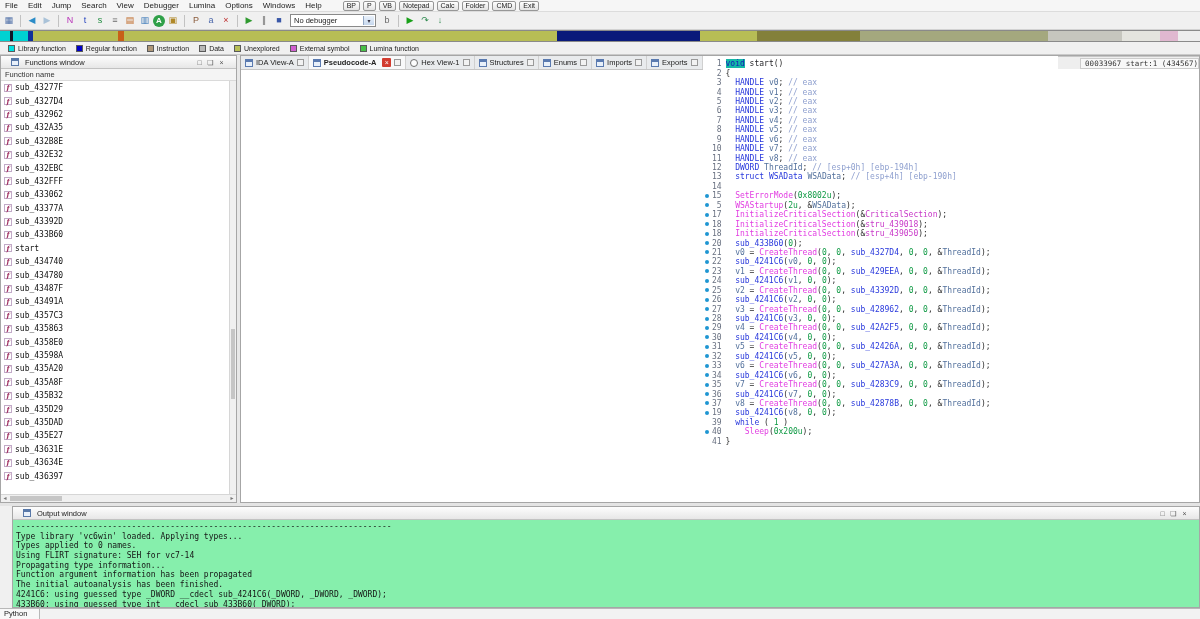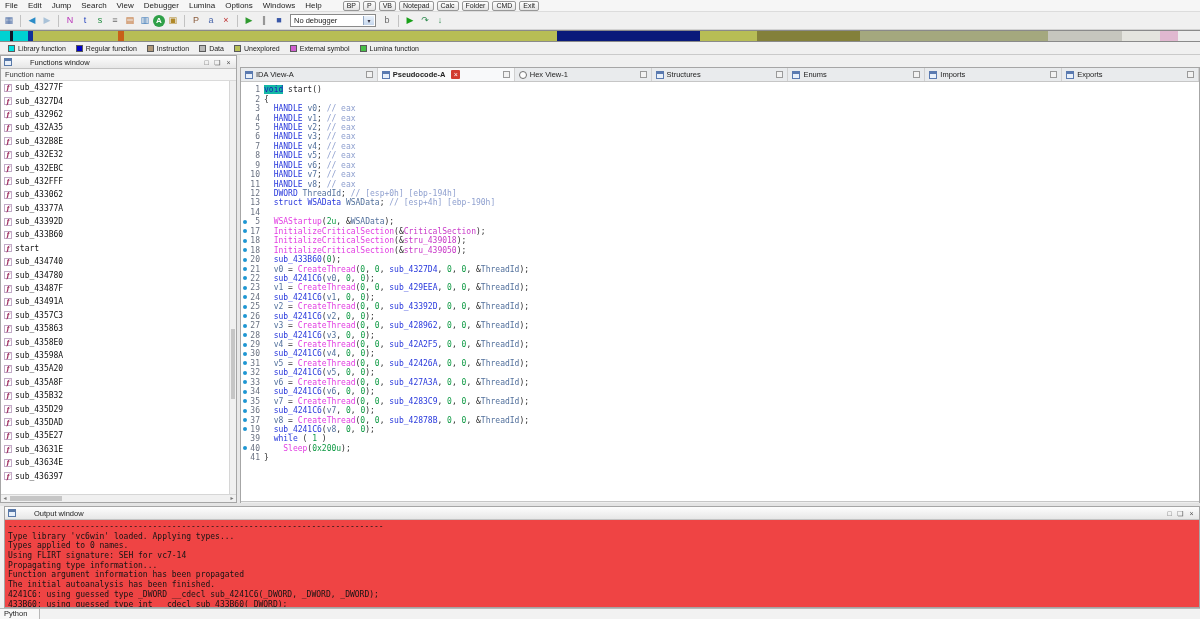--- a/index.html
+++ b/index.html
@@ -36,21 +36,21 @@
   .legend { position:absolute; top:42px; left:0; right:0; height:13px; background:#f0f0f0;
             border-bottom:1px solid #cacaca; display:flex; align-items:center; padding-left:8px;
             gap:10px; font-size:7px; }
   .lg { display:flex; align-items:center; gap:3px; white-space:nowrap; }
   .lg .sq { width:7px; height:7px; border:1px solid #5a5a5a; }
 
   
   .main { position:absolute; top:55px; left:0; right:0; bottom:116px; }
 
   .pane-title { height:13px; background:linear-gradient(#fdfdfd,#e7e7e7); border-bottom:1px solid #c2c2c2;
-                display:flex; align-items:center; font-size:7.5px; padding:0 3px; gap:18px; color:#222; flex:none; }
+                display:flex; align-items:center; font-size:7.5px; padding:0 10px; gap:6px; color:#222; flex:none; }
   .pane-title .pbtns { margin-left:auto; display:flex; gap:2px; }
   .pbtn { width:9px; height:9px; font-size:7px; line-height:9px; text-align:center; color:#555; }
   .pico { width:8px; height:8px; border:1px solid #5878a8; background:#e8f0fa;
           box-shadow:inset 0 2px 0 #5878a8; flex:none; }
 
   .fnpane { position:absolute; left:0; top:0; width:237px; height:100%; background:#ffffff;
             border:1px solid #a6a6a6; display:flex; flex-direction:column; }
   .col-header { height:12px; background:#f4f4f4; border-bottom:1px solid #dadada; font-size:7.5px;
                 color:#333; padding-left:4px; line-height:11px; flex:none; }
   .fnlist { flex:1; overflow:hidden; position:relative; }
@@ -65,21 +65,21 @@
   .hscroll { height:8px; background:#f0f0f0; border-top:1px solid #d6d6d6; position:relative; flex:none; }
   .harrow { position:absolute; top:0; bottom:0; width:8px; font-size:6px; line-height:7px;
             text-align:center; color:#777; }
   .hthumb { position:absolute; left:9px; width:52px; top:1px; bottom:1px; background:#c6c6c6; }
   .fnstatus { height:13px; border-top:1px solid #c2c2c2; background:#f4f4f4; font-size:7.5px;
               line-height:12px; padding-left:4px; color:#222; flex:none; }
 
   .vsplit { position:absolute; left:237px; top:0; width:3px; height:100%; background:#e8e8e8; }
 
   .rpane { position:absolute; left:240px; right:0; top:0; height:100%; background:#ffffff;
-           border:1px solid #a6a6a6; display:flex; flex-direction:column;margin-top:12px; }
+           border:1px solid #a6a6a6; display:flex; flex-direction:row; }
   .tabbar { height:14px; background:#e9ebed; border-bottom:1px solid #c6c6c6; display:flex; flex:none; }
   .tab { flex:1; display:flex; align-items:center; gap:3px; padding:0 4px; font-size:7.5px;
          color:#222; border-right:1px solid #d0d0d0; white-space:nowrap; }
   .tab.active { background:#f8f9fa; font-weight:bold; }
   .ticon { width:8px; height:8px; flex:none; }
   .ticon.window { border:1px solid #5a7ab0; background:#e8f0fa; box-shadow:inset 0 2px 0 #5a7ab0; }
   .ticon.clock { border:1px solid #707070; background:#fdfdfd; border-radius:50%; }
   .closex { margin-left:3px; width:9px; height:9px; background:#d23b2f; color:#ffffff; font-size:7px;
             line-height:9px; text-align:center; border-radius:1px; font-weight:normal; }
   .endbox { margin-left:auto; width:7px; height:7px; border:1px solid #9a9a9a; background:#f2f2f2; }
@@ -102,21 +102,21 @@
   .t-pl { color:#2c2c2c; }
 
   .codestatus { height:13px; background:#eeeeee; border-top:1px solid #c6c6c6; display:flex;
                 align-items:center; flex:none; }
   .codestatus .inner { margin-left:22px; flex:1; height:11px; background:#f8f8f8;
                        border:1px solid #cccccc; font:7.5px "DejaVu Sans Mono",monospace;
                        line-height:10px; padding-left:4px; color:#333; }
 
   .hsplit { position:absolute; top:503px; left:0; right:0; height:3px; background:#e4e4e4; }
 
-  .outpane { position:absolute; top:506px; left:4px; right:0; height:102px; background:#ef4444;
+  .outpane { position:absolute; top:506px; left:12px; right:0; height:102px; background:#86efac;
              border:1px solid #a6a6a6; display:flex; flex-direction:column; }
   .outlines { flex:1; overflow:hidden; font:8px "DejaVu Sans Mono",monospace; color:#141414;
               padding:2px 0 0 3px; }
   .outline-row { height:9.7px; white-space:pre; }
 
   .bottombar { position:absolute; top:608px; left:0; right:0; height:11px; background:#8b5cf6;
                border-top:1px solid #b8b8b8; display:flex; }
   .pytab { width:40px; background:#f8f8f8; border-right:1px solid #b8b8b8; font-size:7.5px;
            line-height:10px; padding-left:4px; color:#222; flex:none; }
   .cli { flex:1; border:none; outline:none; background:#f2f2f2; font:8px "DejaVu Sans Mono",monospace; }
@@ -485,20 +485,27 @@
         </div>
         <div class="cl">
           <span class="dotcell"></span>
           <span class="ln">14</span>
           <span class="src"></span>
         </div>
         <div class="cl">
           <span class="dotcell">
             <span class="dot"></span>
           </span>
+          <span class="ln">15</span>
+          <span class="src"><span class="t-pl">  </span><span class="t-im">SetErrorMode</span><span class="t-pl">(</span><span class="t-nm">0x8002u</span><span class="t-pl">);</span></span>
+        </div>
+        <div class="cl">
+          <span class="dotcell">
+            <span class="dot"></span>
+          </span>
           <span class="ln">5</span>
           <span class="src"><span class="t-pl">  </span><span class="t-im">WSAStartup</span><span class="t-pl">(</span><span class="t-nm">2u</span><span class="t-pl">, &amp;</span><span class="t-lv">WSAData</span><span class="t-pl">);</span></span>
         </div>
         <div class="cl">
           <span class="dotcell">
             <span class="dot"></span>
           </span>
           <span class="ln">17</span>
           <span class="src"><span class="t-pl">  </span><span class="t-im">InitializeCriticalSection</span><span class="t-pl">(&amp;</span><span class="t-gv">CriticalSection</span><span class="t-pl">);</span></span>
         </div>

